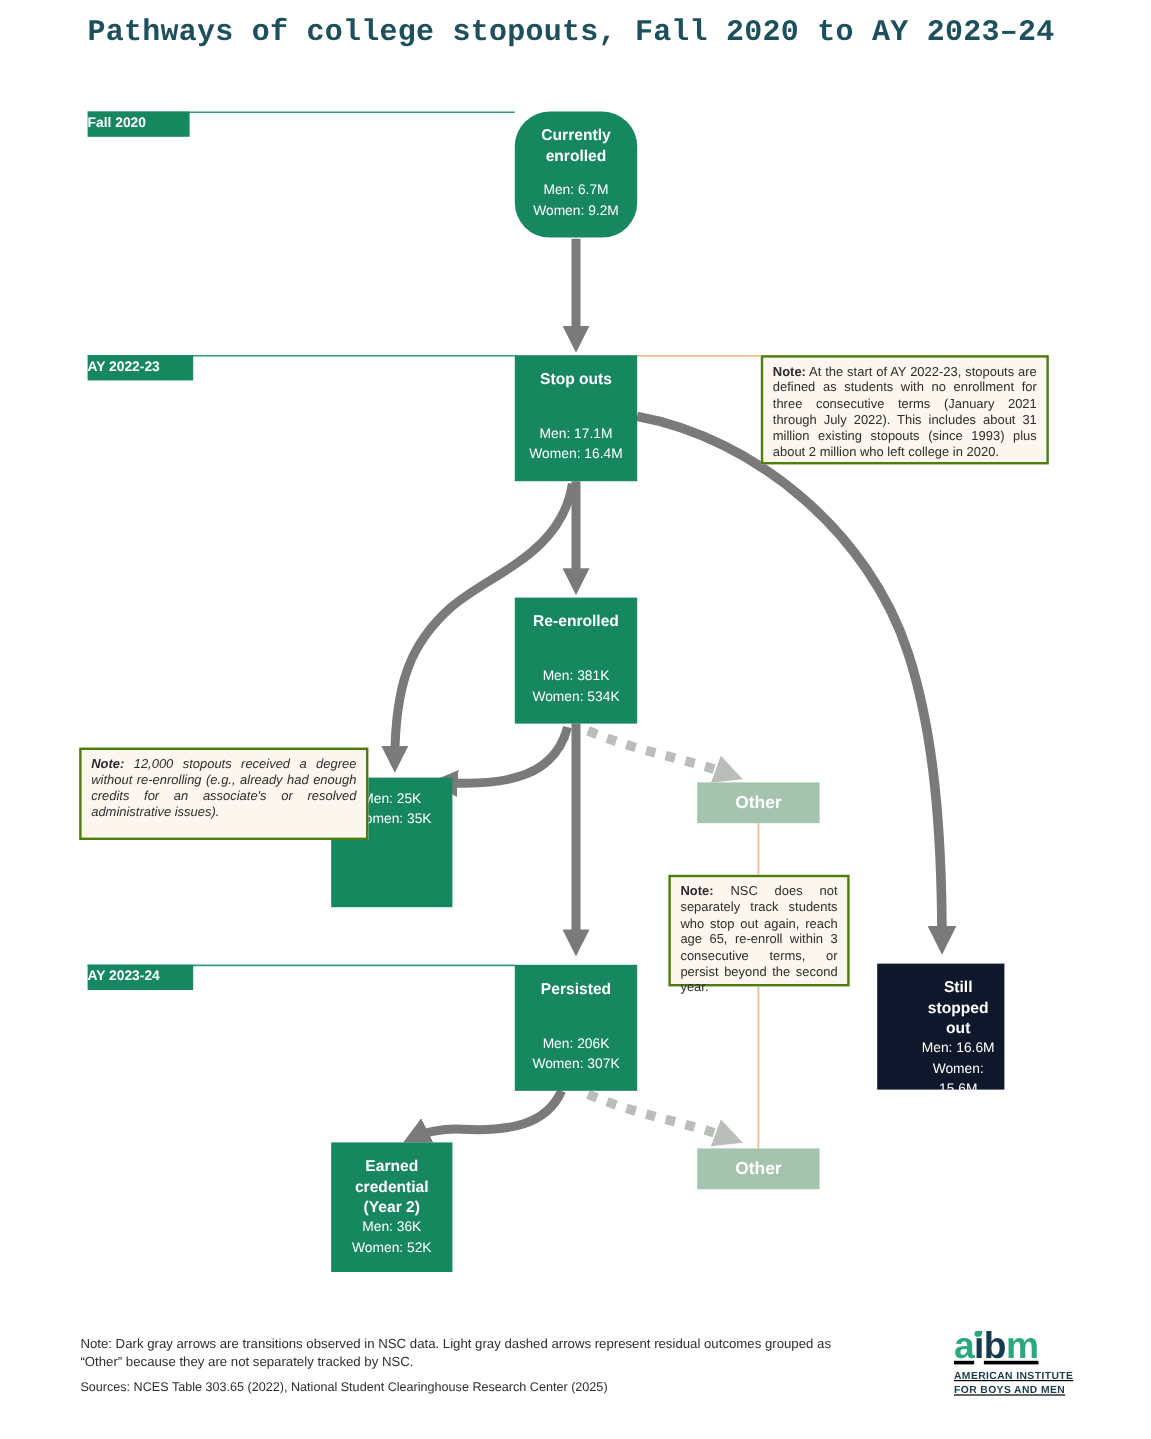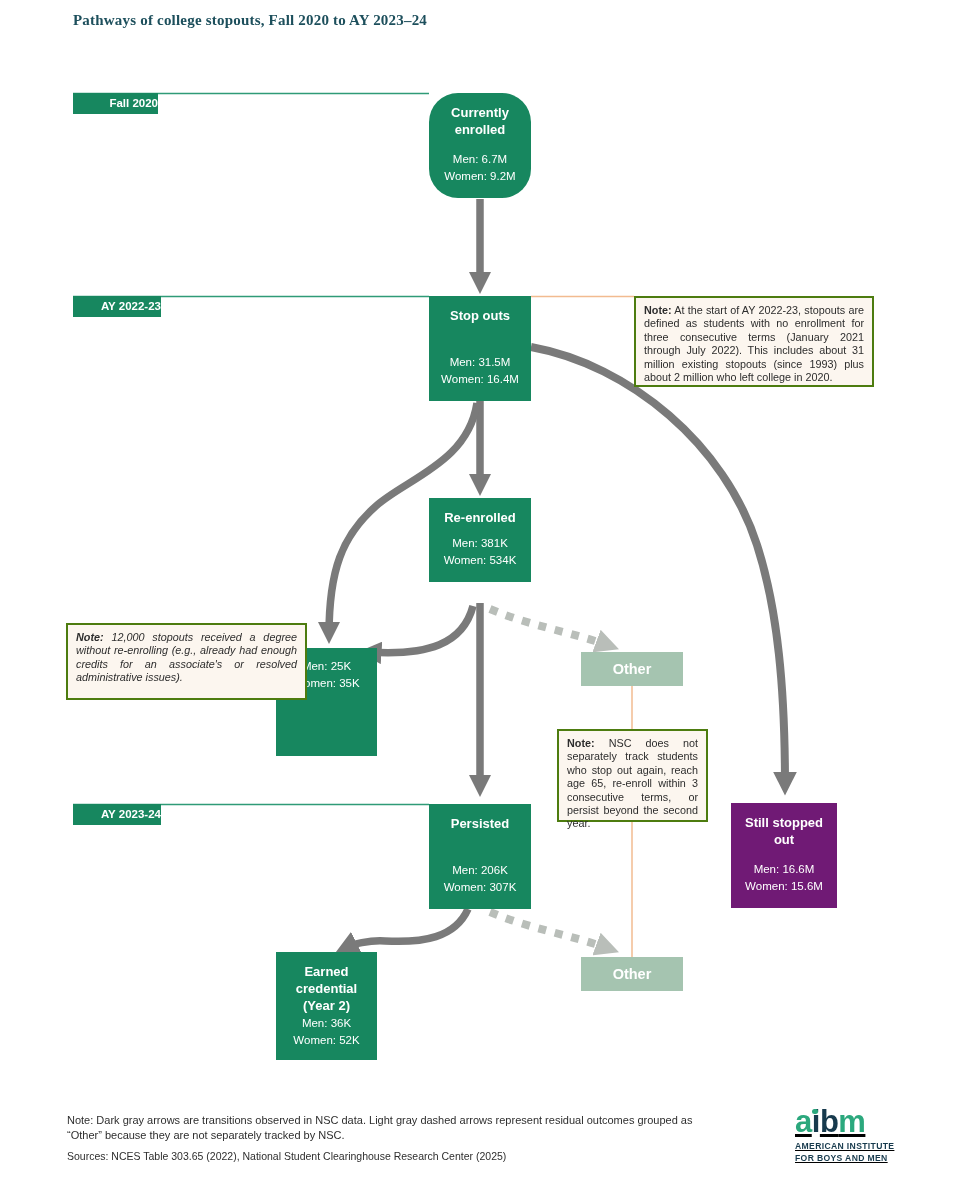--- a/index.html
+++ b/index.html
@@ -4,37 +4,37 @@
 <style>
   html,body { margin:0; padding:0; background:#ffffff; }
   .canvas {
     position:relative; width:959px; height:1199px; background:#ffffff;
     font-family:"Liberation Sans", sans-serif; overflow:hidden;
   }
   svg.arrows { position:absolute; left:0; top:0; z-index:1; }
 
   .page-title {
     position:absolute; left:73px; top:12px; z-index:3;
-    font-family:Liberation Serif, serif; font-weight:600;
-    font-size:15px; color:#1d4f5c; letter-spacing:0.2px;
+    font-family:Liberation Mono, monospace; font-weight:600;
+    font-size:25px; color:#1d4f5c; letter-spacing:0.2px;
   }
 
   .chip {
     position:absolute; z-index:3; background:#17875f; color:#fff;
     font-weight:bold; font-size:11.5px; height:21px; line-height:21px;
-    text-align:right;
+    text-align:left;
   }
 
   .node {
     position:absolute; z-index:3; color:#fff; text-align:center;
     display:flex; flex-direction:column; justify-content:space-between;
     box-sizing:border-box; padding:12px 3px 13px 3px;
   }
   .node.green { background:#17875f; }
-  .node.sage  { background:#701a75; }
+  .node.sage  { background:#0f172a;padding-left:32px; }
   .node-title { font-weight:bold; font-size:13px; line-height:1.3; }
   .node-stats { font-size:11.5px; line-height:1.5; }
 
   .other-box {
     position:absolute; z-index:3; background:#a5c4b0; color:#fff;
     font-weight:bold; font-size:14.5px;
     display:flex; align-items:center; justify-content:center;
   }
 
   .note {
@@ -110,26 +110,26 @@
     <div class="node-title">Currently enrolled</div>
     <div class="node-stats">
       <div>Men: 6.7M</div>
       <div>Women: 9.2M</div>
     </div>
   </div>
 
   <div class="node green" style="left:429px; top:296px; width:102px; height:105px;">
     <div class="node-title">Stop outs</div>
     <div class="node-stats">
-      <div>Men: 31.5M</div>
+      <div>Men: 17.1M</div>
       <div>Women: 16.4M</div>
     </div>
   </div>
 
-  <div class="node green" style="left:429px; top:498px; width:102px; height:84px;justify-content:space-between;">
+  <div class="node green" style="left:429px; top:498px; width:102px; height:105px;justify-content:space-between;">
     <div class="node-title">Re-enrolled</div>
     <div class="node-stats">
       <div>Men: 381K</div>
       <div>Women: 534K</div>
     </div>
   </div>
 
   <div class="node green" style="left:276px; top:648px; width:101px; height:108px; padding-top:10px; padding-bottom:11px;">
     <div class="node-stats">
       <div>Men: 25K</div>

